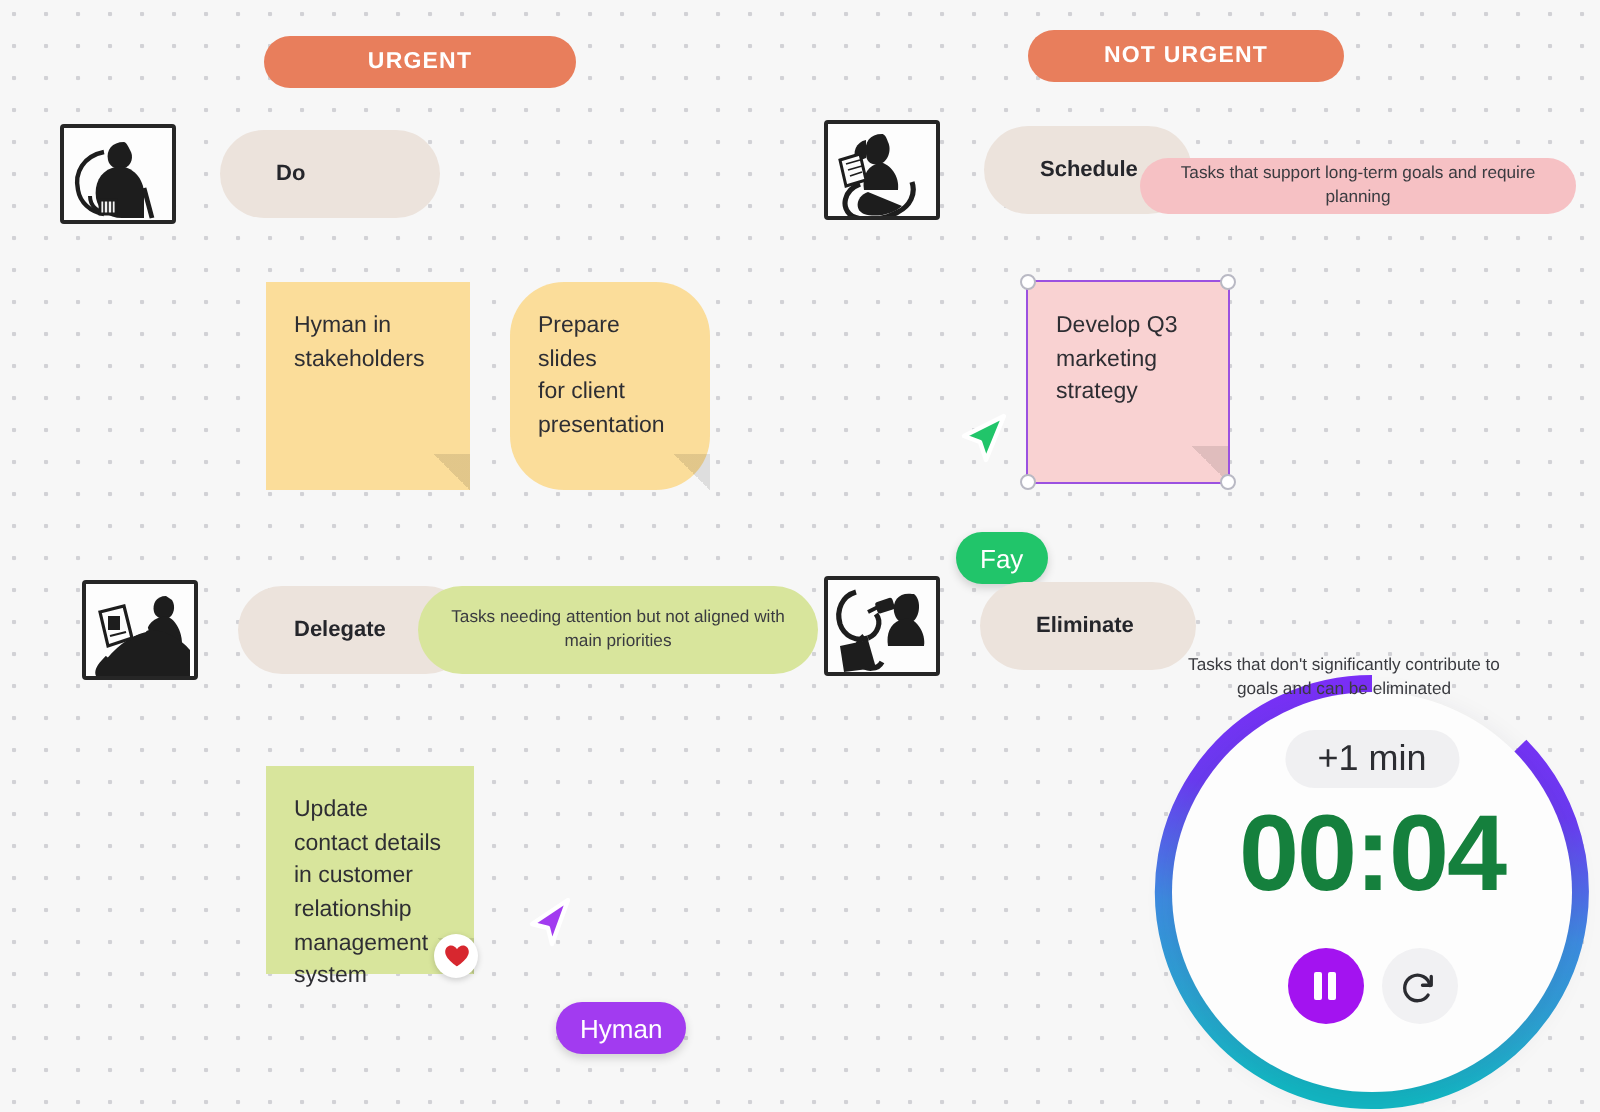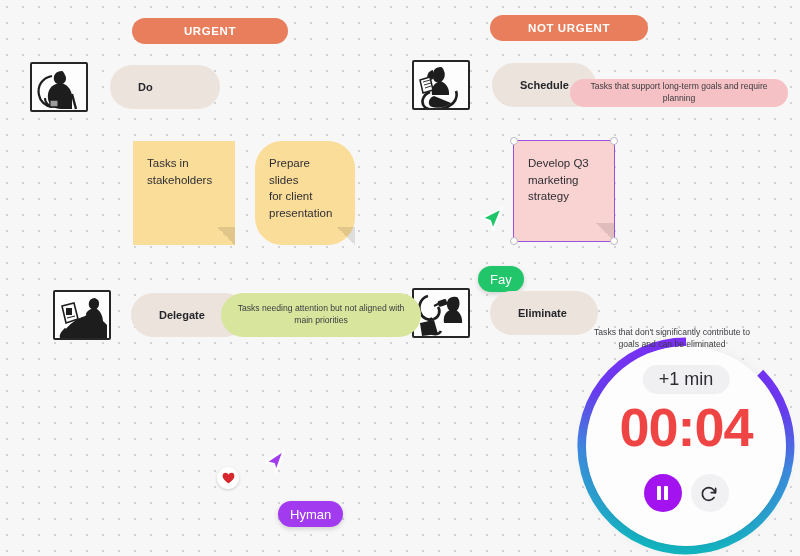--- a/index.html
+++ b/index.html
@@ -25,21 +25,21 @@
     height: 26px;
     border-radius: 13px;
     background: #e87e5c;
     color: #ffffff;
     font-size: 11.5px;
     font-weight: bold;
     letter-spacing: 0.6px;
     display: flex; align-items: center; justify-content: center;
   }
   #badge-urgent { left: 132px; top: 18px; width: 156px; }
-  #badge-not-urgent { left: 490px; top: 15px; width: 158px; }
+  #badge-not-urgent { left: 514px; top: 15px; width: 158px; }
 
   
   .q-row { position: absolute; display: flex; align-items: center; }
   .thumb {
     width: 58px; height: 50px;
     border: 2px solid #262626;
     background: #fdfdfd;
     border-radius: 2px;
     flex: 0 0 auto;
     display: block;
@@ -65,21 +65,21 @@
     font-size: 8.6px; color: #3a3b40;
     line-height: 1.35;
     padding: 0 14px;
     margin-left: -26px;
     position: relative; z-index: 2;
   }
 
   
   #row-do        { left: 30px;  top: 62px;  }
   #row-schedule  { left: 412px; top: 60px;  }
-  #row-delegate  { left: 28px;  top: 290px; padding-left: 25px; }
+  #row-delegate  { left: 16px;  top: 290px; padding-left: 25px; }
   #row-eliminate { left: 412px; top: 288px; }
 
   #row-do .hdr-wrap        { margin-left: 22px; }
   #row-schedule .hdr-wrap  { margin-left: 22px; }
   #row-delegate .hdr-wrap  { margin-left: 20px; }
   #row-eliminate .hdr-wrap { margin-left: 20px; }
 
   #row-do .hdr-title        { width: 110px; }
   #row-do .hdr-desc         { width: 186px; background: #f7d889; }
   #row-schedule .hdr-title  { width: 104px; }
@@ -191,21 +191,21 @@
     font-family: "Liberation Sans", sans-serif;
   }
   #timer-display {
     position: absolute;
     left: 0; right: 0;
     top: 54px;
     text-align: center;
     font-size: 54px;
     font-weight: bold;
     letter-spacing: -1px;
-    color: #ef4444;
+    color: #15803d;
     line-height: 1;
   }
   #timer-controls {
     position: absolute;
     left: 0; right: 0;
     top: 128px;
     display: flex; align-items: center; justify-content: center;
     gap: 9px;
   }
   .ctrl-btn {
@@ -246,21 +246,21 @@
         <line x1="22" y1="36" x2="22" y2="43" stroke="#1d1d1d" stroke-width="0.8"></line>
         <line x1="24" y1="36" x2="24" y2="43" stroke="#1d1d1d" stroke-width="0.8"></line>
         <path d="M40 30 L44 45" stroke="#1d1d1d" stroke-width="2.4" fill="none"></path>
       </svg>
     </div>
     <div class="hdr-wrap">
       <div class="hdr-title">Do</div>
     </div>
   </div>
 
-  <div id="note-loop" class="note">Tasks in
+  <div id="note-loop" class="note">Hyman in
 stakeholders</div>
   <div id="note-prepare" class="note">Prepare slides
 for client
 presentation</div>
 
   <div id="row-schedule" class="q-row">
     <div class="thumb">
       <svg viewBox="0 0 58 50" width="58" height="50">
         <rect x="0" y="0" width="58" height="50" fill="#fdfdfd"></rect>
         <path d="M27 5 C21 5 18 9 19 15 C19 19 22 21 26 20 C30 19 32 13 30 9 C29 6 28 5 27 5 Z" fill="#1d1d1d"></path>
@@ -308,20 +308,26 @@
         <rect x="11" y="16" width="6" height="7" fill="#1d1d1d"></rect>
         <line x1="12" y1="26" x2="20" y2="24" stroke="#1d1d1d" stroke-width="1"></line>
       </svg>
     </div>
     <div class="hdr-wrap">
       <div class="hdr-title">Delegate</div>
       <div class="hdr-desc">Tasks needing attention but not aligned with main priorities</div>
     </div>
   </div>
 
+  <div id="note-update" class="note">Update
+contact details
+in customer
+relationship
+management
+system</div>
 
   <div id="heart-reaction">
     <svg width="13" height="12" viewBox="0 0 13 12">
       <path d="M6.5 11.2 C6.5 11.2 0.6 7.6 0.6 3.9 C0.6 2 2 0.8 3.5 0.8 C4.8 0.8 6 1.7 6.5 2.6 C7 1.7 8.2 0.8 9.5 0.8 C11 0.8 12.4 2 12.4 3.9 C12.4 7.6 6.5 11.2 6.5 11.2 Z" fill="#d7272f"></path>
     </svg>
   </div>
 
   <div id="cursor-hyman" class="cursor-group">
     <svg class="cursor-arrow" width="30" height="30" viewBox="0 0 30 30">
       <path d="M22 4 L4 16 L12 18 L14 26 Z" fill="#a23bf0" stroke="#ffffff" stroke-width="2.2" stroke-linejoin="round"></path>

